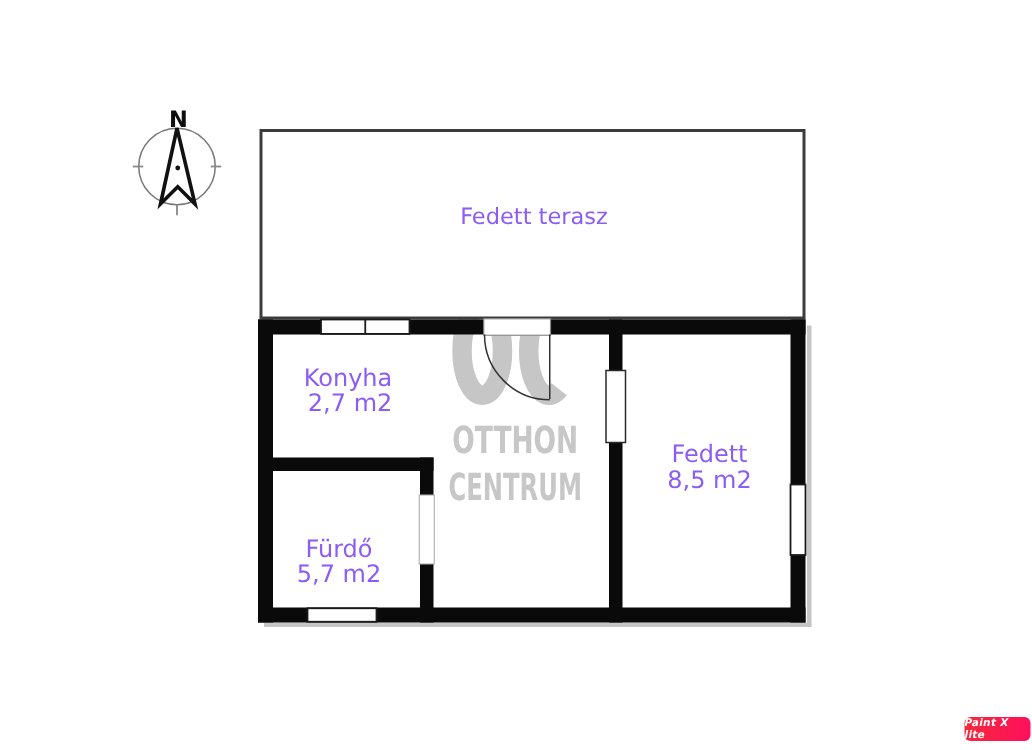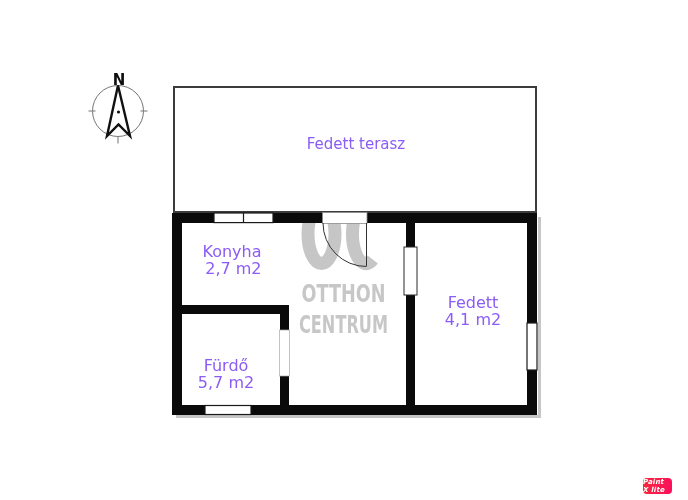--- a/index.html
+++ b/index.html
@@ -14,21 +14,21 @@
     transform:translateX(-50%);
   }
   .room-label.terrace{font-size:15px;line-height:16px;}
   .wm-text{
     font-family:"DejaVu Sans",sans-serif;font-weight:bold;fill:#c7c7c7;
   }
   .north-text{
     font-family:"DejaVu Sans",sans-serif;font-weight:600;fill:#0d0d0d;font-size:15px;
   }
   .badge{
-    position:absolute;left:643px;top:478px;width:29px;height:16px;
+    position:absolute;left:643px;top:478px;width:44px;height:16px;
     border-radius:4px;background:linear-gradient(100deg,#f42a3b 0%,#ff0e5e 100%);
     color:#ffffff;font-size:7px;font-weight:bold;font-style:italic;
     display:flex;align-items:center;justify-content:center;letter-spacing:0.2px;
   }
 </style>
 </head>
 <body>
 
 <div class="canvas">
 
@@ -91,21 +91,21 @@
   </div>
 
   <div class="room-label" style="left:232px;top:243px;text-align:right;">
     <div>Konyha</div>
     <div>2,7 m2</div>
   </div>
 
 
   <div class="room-label" style="left:473px;top:294px;">
     <div>Fedett</div>
-    <div>4,1 m2</div>
+    <div>8,5 m2</div>
   </div>
 
   <div class="room-label" style="left:226px;top:357px;">
     <div>Fürdő</div>
     <div>5,7 m2</div>
   </div>
 
   <div class="badge">Paint X lite</div>
 
 </div>

